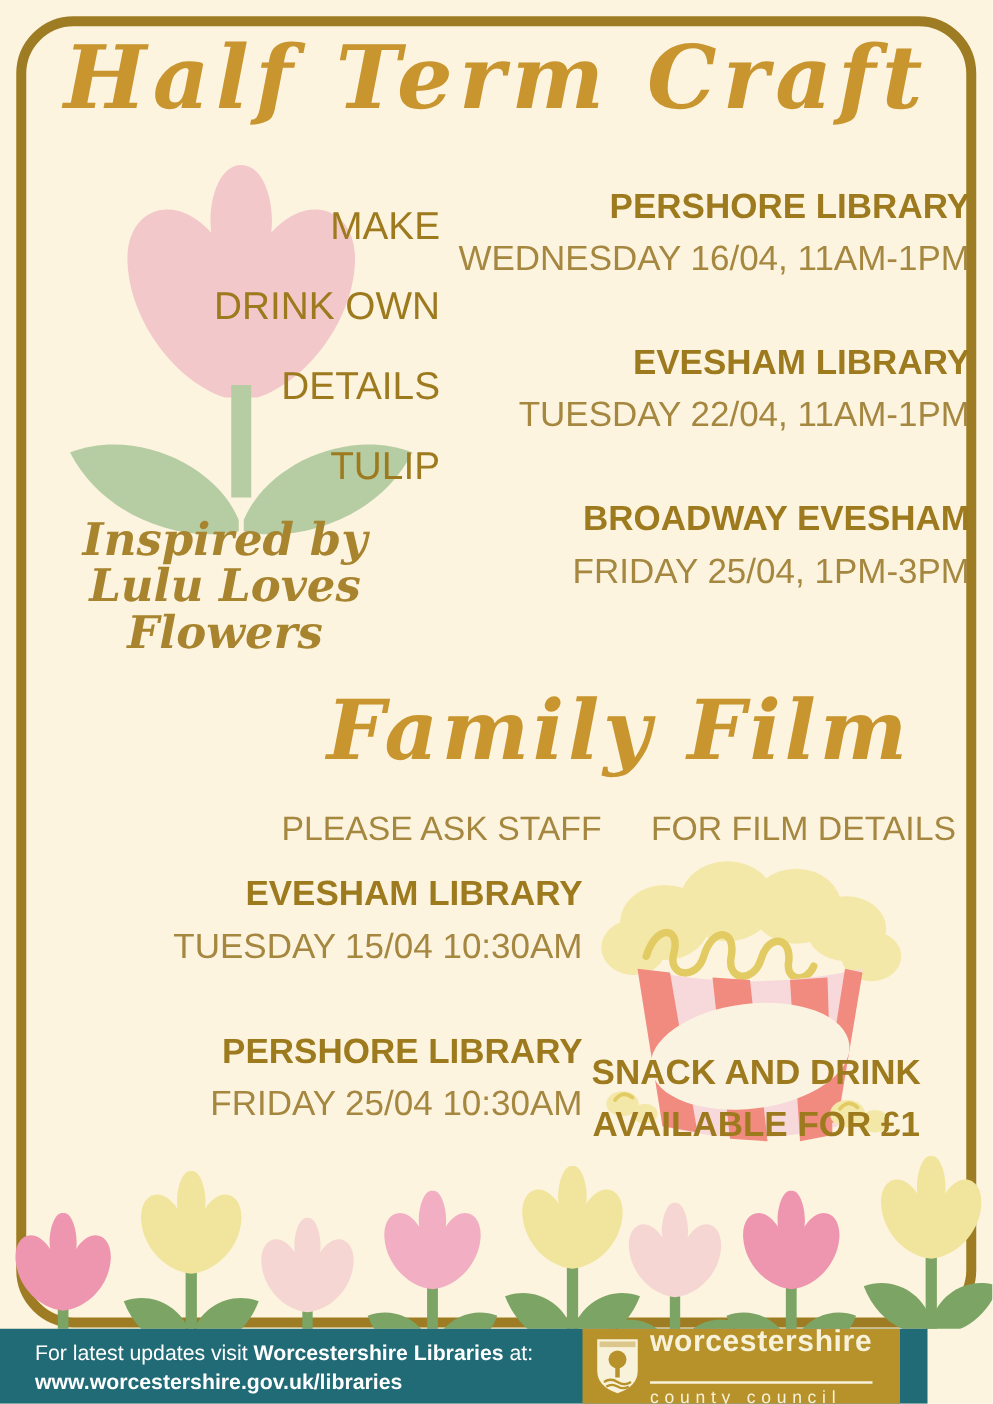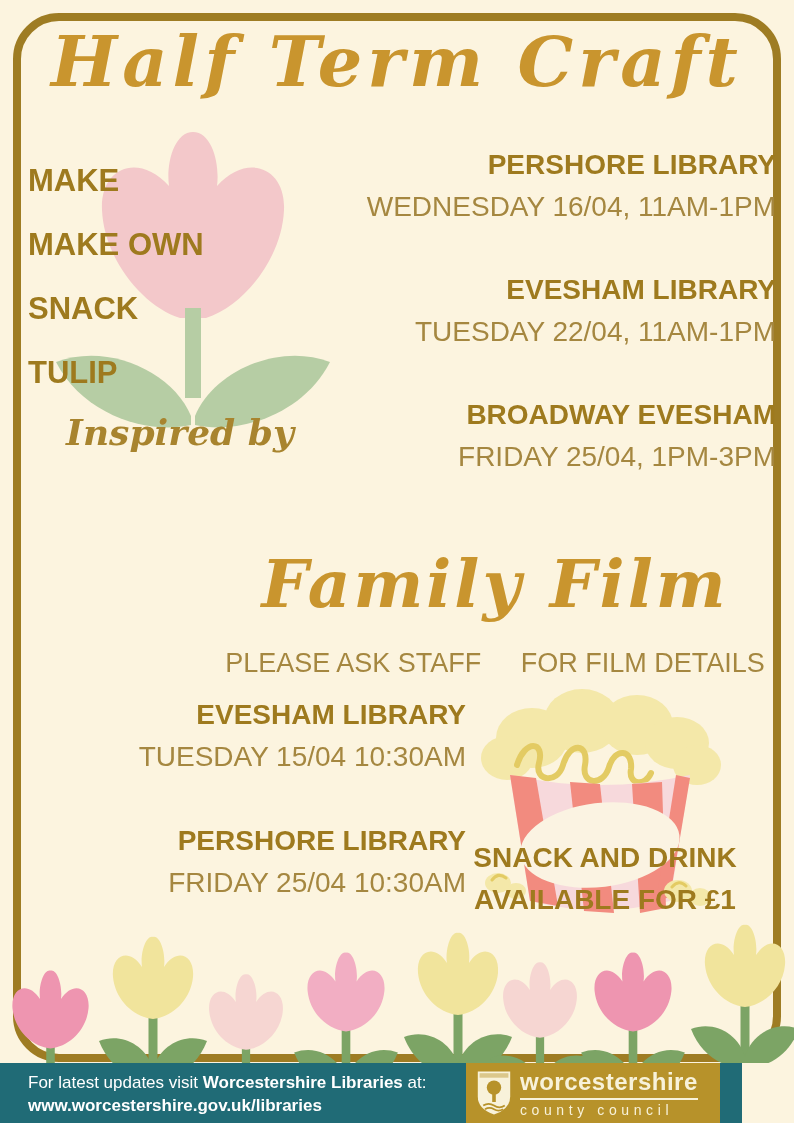--- a/index.html
+++ b/index.html
@@ -13,22 +13,22 @@
     border:8px solid var(--border_gold); border-radius:46px;
     box-sizing:border-box; z-index:1;
   }
   .script { font-family:"DejaVu Serif", serif; font-style:italic; font-weight:bold; }
   .page-title {
     position:absolute; left:0; top:20px; width:794px; text-align:center;
     font-size:70px; letter-spacing:5px; color:var(--title_gold); z-index:4;
   }
   .big-tulip { position:absolute; left:38px; top:120px; z-index:2; }
   .promo {
-    position:absolute; left:28px; top:163px; width:324px; text-align:left;
-    font-weight:bold; font-size:31px; line-height:36px; color:var(--heading_brown); z-index:4;
+    position:absolute; left:28px; top:163px; width:324px; text-align:right;
+    font-weight:normal; font-size:31px; line-height:36px; color:var(--heading_brown); z-index:4;
   }
   .promo div { margin-bottom:28px; }
   .inspired {
     position:absolute; left:30px; top:414px; width:300px; text-align:center;
     font-size:36px; line-height:37px; color:var(--script_gold); z-index:4;
   }
   .sessions { position:absolute; text-align:right; z-index:4; }
   .craft-sessions { left:328px; top:148px; width:448px; }
   .film-sessions  { left:30px;  top:698px; width:436px; }
   .session { margin-bottom:49px; }
@@ -61,21 +61,21 @@
   .footer-text .bold { font-weight:bold; }
   .logo-block {
     position:absolute; right:22px; top:0; width:254px; height:60px;
     background:var(--logo_gold); display:flex; align-items:center;
     padding:0 8px 0 10px; box-sizing:border-box;
   }
   .crest { margin-right:8px; flex:0 0 auto; }
   .logo-text .name {
     font-size:24px; font-weight:bold; color:var(--logo_cream);
     line-height:25px; letter-spacing:0.5px;
-    border-bottom:2px solid var(--logo_cream); padding-bottom:4px;
+    border-bottom:2px solid var(--logo_cream); padding-bottom:19px;
   }
   .logo-text .sub {
     font-size:14px; letter-spacing:4.6px; color:var(--logo_cream); margin-top:2px;
   }
 </style>
 </head>
 <body>
 
 <div class="poster">
 
@@ -85,27 +85,28 @@
 
   <svg class="big-tulip" width="310" height="315" viewBox="0 0 310 315">
     <path style="fill:var(--tulip_pink_big)" d="M155,12 C136,12 128,44 131,66 C100,32 62,48 64,90 C66,138 104,186 142,198 L168,198 C206,186 244,138 246,90 C248,48 210,32 179,66 C182,44 174,12 155,12 Z"></path>
     <rect x="147" y="188" width="16" height="90" style="fill:var(--leaf_sage)"></rect>
     <path style="fill:var(--leaf_sage)" d="M153,305 C110,315 45,295 18,242 C70,222 135,252 153,296 Z"></path>
     <path style="fill:var(--leaf_sage)" d="M157,305 C200,315 265,295 292,242 C240,222 175,252 157,296 Z"></path>
   </svg>
 
   <div class="promo">
     <div>MAKE</div>
-    <div>MAKE OWN</div>
-    <div>SNACK</div>
+    <div>DRINK OWN</div>
+    <div>DETAILS</div>
     <div>TULIP</div>
   </div>
 
   <div class="inspired script">
     <div>Inspired by</div>
+    <div>Lulu Loves Flowers</div>
   </div>
 
   <div class="sessions craft-sessions">
     <div class="session">
       <div class="lib">PERSHORE LIBRARY</div>
       <div class="when">WEDNESDAY 16/04, 11AM-1PM</div>
     </div>
     <div class="session">
       <div class="lib">EVESHAM LIBRARY</div>
       <div class="when">TUESDAY 22/04, 11AM-1PM</div>

